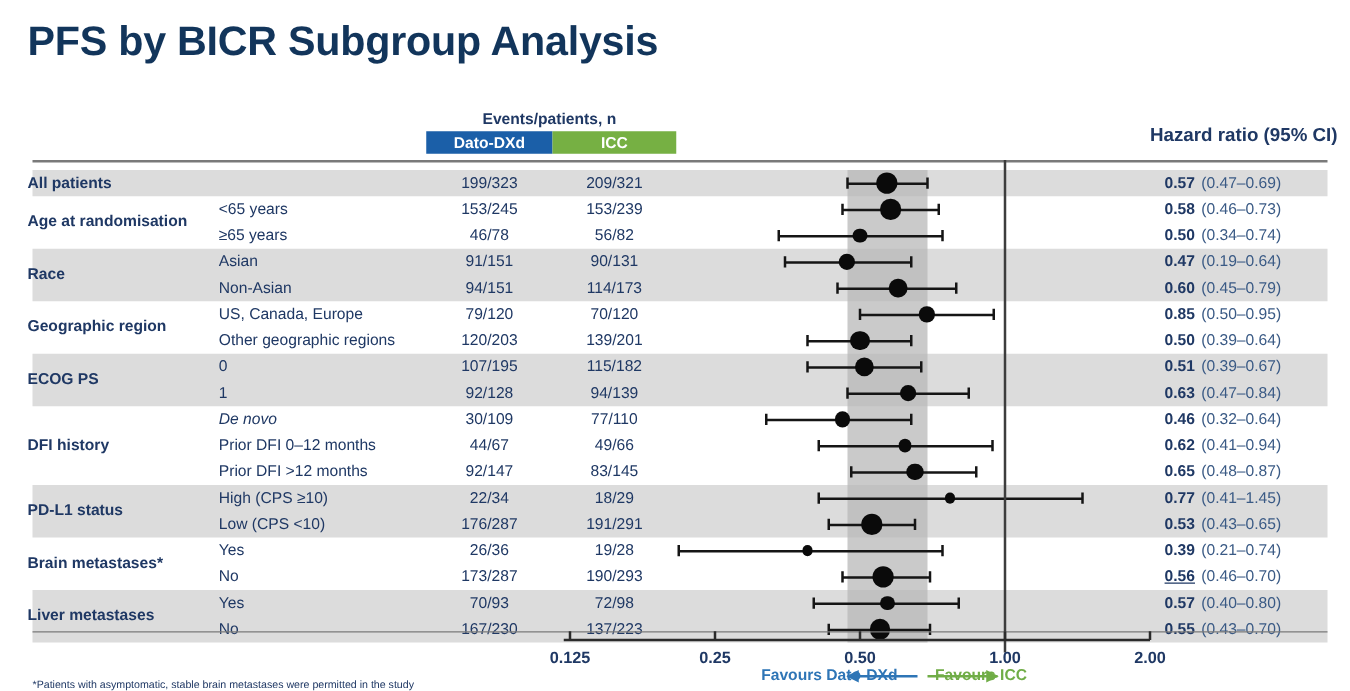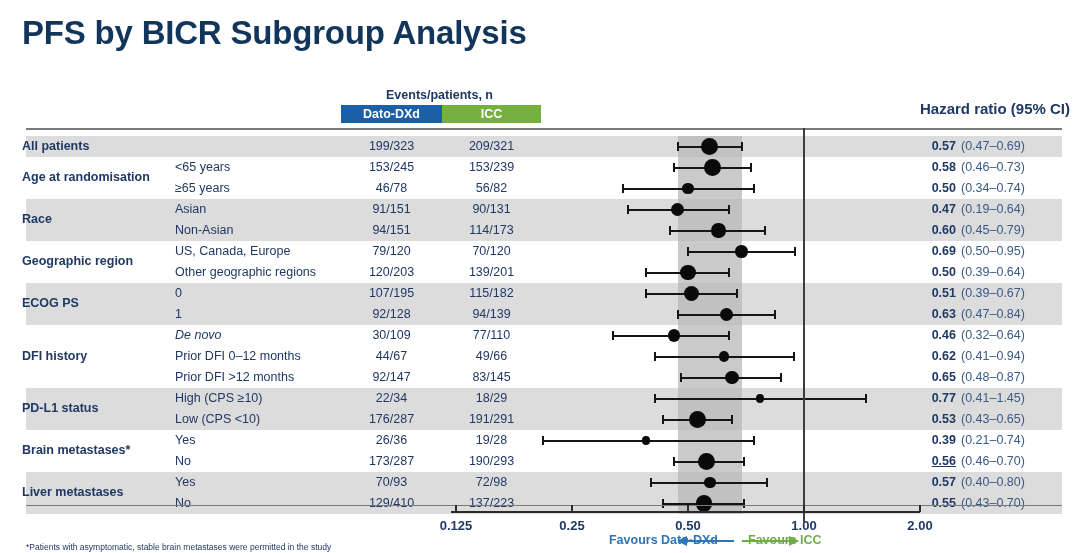--- a/index.html
+++ b/index.html
@@ -141,21 +141,21 @@
     <div class="rowtext hr-ci" style="top: 202px;">(0.19–0.64)</div>
     <div class="rowtext sublabel" style="top: 223px;">Non-Asian</div>
     <div class="rowtext num-dato" style="top: 223px;">94/151</div>
     <div class="rowtext num-icc" style="top: 223px;">114/173</div>
     <div class="rowtext hr-val" style="top: 223px;">0.60</div>
     <div class="rowtext hr-ci" style="top: 223px;">(0.45–0.79)</div>
     <div class="rowtext grouplabel" style="top: 254px;">Geographic region</div>
     <div class="rowtext sublabel" style="top: 244px;">US, Canada, Europe</div>
     <div class="rowtext num-dato" style="top: 244px;">79/120</div>
     <div class="rowtext num-icc" style="top: 244px;">70/120</div>
-    <div class="rowtext hr-val" style="top: 244px;">0.69</div>
+    <div class="rowtext hr-val" style="top: 244px;">0.85</div>
     <div class="rowtext hr-ci" style="top: 244px;">(0.50–0.95)</div>
     <div class="rowtext sublabel" style="top: 265px;">Other geographic regions</div>
     <div class="rowtext num-dato" style="top: 265px;">120/203</div>
     <div class="rowtext num-icc" style="top: 265px;">139/201</div>
     <div class="rowtext hr-val" style="top: 265px;">0.50</div>
     <div class="rowtext hr-ci" style="top: 265px;">(0.39–0.64)</div>
     <div class="band" style="top: 283px; height: 42px;"></div>
     <div class="rowtext grouplabel" style="top: 296px;">ECOG PS</div>
     <div class="rowtext sublabel" style="top: 286px;">0</div>
     <div class="rowtext num-dato" style="top: 286px;">107/195</div>
@@ -207,21 +207,21 @@
     <div class="rowtext hr-val" style="top: 454px; text-decoration: underline;">0.56</div>
     <div class="rowtext hr-ci" style="top: 454px;">(0.46–0.70)</div>
     <div class="band" style="top: 472px; height: 42px;"></div>
     <div class="rowtext grouplabel" style="top: 485px;">Liver metastases</div>
     <div class="rowtext sublabel" style="top: 475px;">Yes</div>
     <div class="rowtext num-dato" style="top: 475px;">70/93</div>
     <div class="rowtext num-icc" style="top: 475px;">72/98</div>
     <div class="rowtext hr-val" style="top: 475px;">0.57</div>
     <div class="rowtext hr-ci" style="top: 475px;">(0.40–0.80)</div>
     <div class="rowtext sublabel" style="top: 496px;">No</div>
-    <div class="rowtext num-dato" style="top: 496px;">129/410</div>
+    <div class="rowtext num-dato" style="top: 496px;">167/230</div>
     <div class="rowtext num-icc" style="top: 496px;">137/223</div>
     <div class="rowtext hr-val" style="top: 496px;">0.55</div>
     <div class="rowtext hr-ci" style="top: 496px;">(0.43–0.70)</div>
   </div>
 <div id="head-rule"></div>
 
 <div id="plot">
     <div id="ciband" style="left: 677.645px; width: 64.2565px; top: 136px; height: 378px;"></div>
     <div class="whisker" style="left: 677.645px; width: 64.2565px; top: 145.5px;"></div>
     <div class="cap" style="left: 676.645px; height: 9px; top: 142px;"></div>

